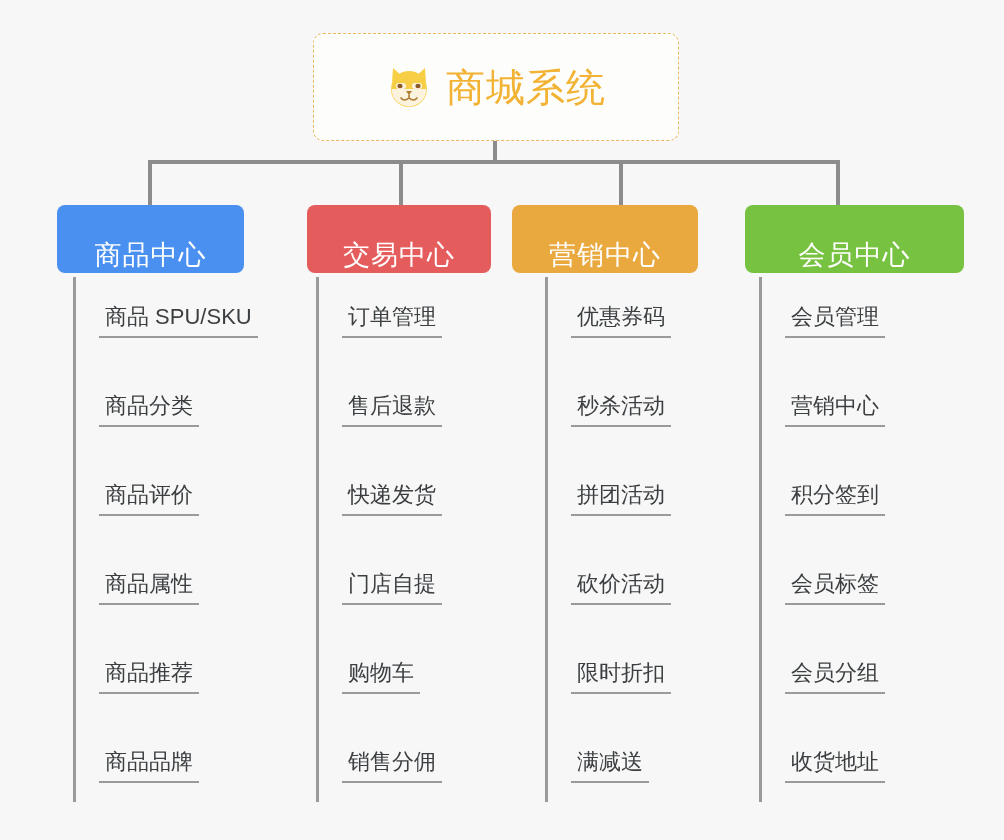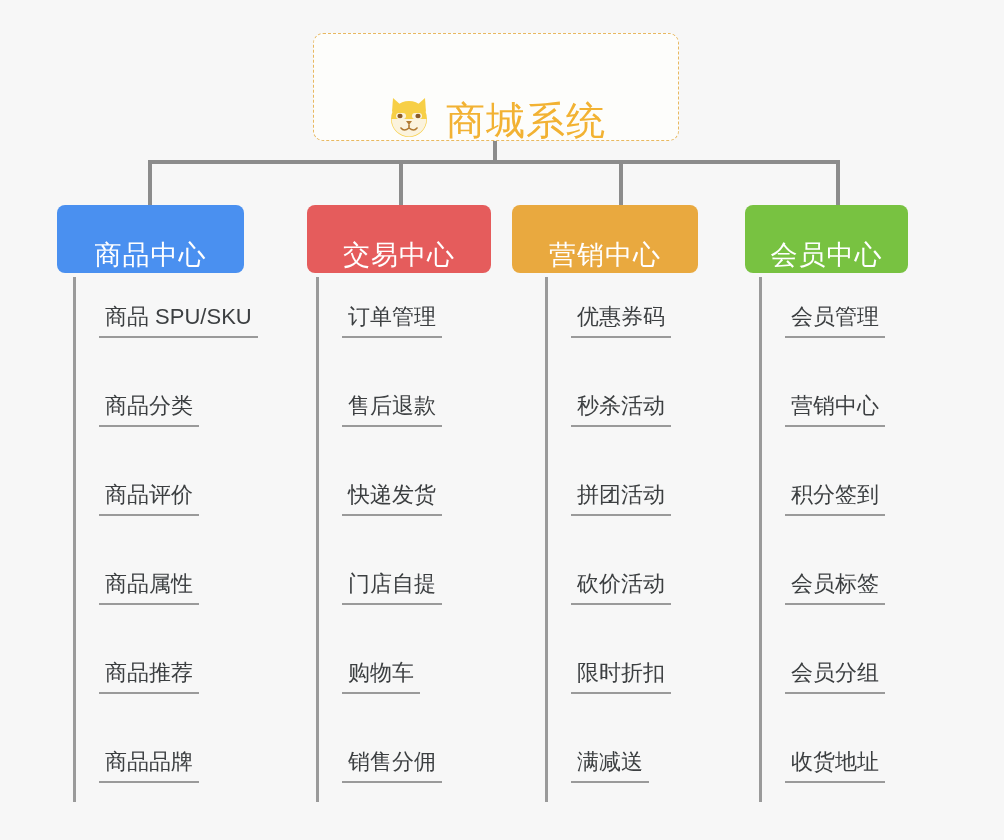--- a/index.html
+++ b/index.html
@@ -100,21 +100,21 @@
     padding: 0 6px 7px 6px;
     border-bottom: 2px solid #9a9a9a;
     margin-left: -6px;
   }
 </style>
 </head>
 <body style="background: rgb(247, 247, 247);">
 
 <div id="canvas">
 
-  <div class="root-node" style="border-color: rgb(232, 184, 96); align-items: flex-end;">
+  <div class="root-node" style="border-color: rgb(232, 184, 96);">
     <span class="root-emoji">
       <svg width="46" height="46" viewBox="0 0 46 46" aria-hidden="true">
         <path d="M7 4 L6 18 L16 12 Z" fill="#f7cf46"></path>
         <path d="M39 4 L40 18 L30 12 Z" fill="#f7cf46"></path>
         <circle cx="23" cy="25" r="18" fill="#f7cf46"></circle>
         <path d="M5.6 25 a17.4 17.4 0 0 0 34.8 0 z" fill="#fbf3dd"></path>
         <rect x="10" y="19" width="10" height="6" rx="3" fill="#fbf3dd"></rect>
         <rect x="26" y="19" width="10" height="6" rx="3" fill="#fbf3dd"></rect>
         <ellipse cx="14" cy="22" rx="2.6" ry="2.2" fill="#8a5a28"></ellipse>
         <ellipse cx="32" cy="22" rx="2.6" ry="2.2" fill="#8a5a28"></ellipse>
@@ -136,21 +136,21 @@
 
   <div class="cat-header" style="left:57px; top:205px; width:187px; background:#4a90f0;">
     <span>商品中心</span>
   </div>
   <div class="cat-header" style="left:307px; top:205px; width:184px; background:#e55c5c;">
     <span>交易中心</span>
   </div>
   <div class="cat-header" style="left:512px; top:205px; width:186px; background:#e9a93f;">
     <span>营销中心</span>
   </div>
-  <div class="cat-header" style="left:745px; top:205px; width:163px; background:#78c241;">
+  <div class="cat-header" style="left:745px; top:205px; width:219px; background:#78c241;">
     <span>会员中心</span>
   </div>
 
   <div class="leaf-col" style="left:73px;">
     <div class="leaf-spine" style="height:525px;"></div>
     <div class="leaf-item">
         <span class="leaf-label">商品 SPU/SKU</span>
       </div>
     <div class="leaf-item">
         <span class="leaf-label">商品分类</span>

